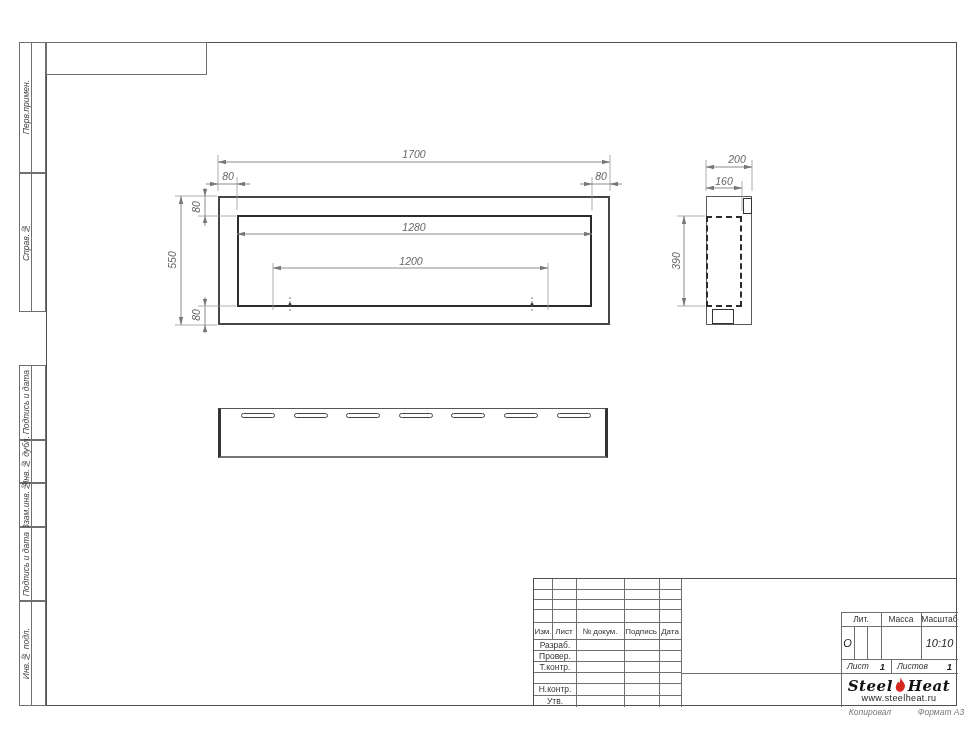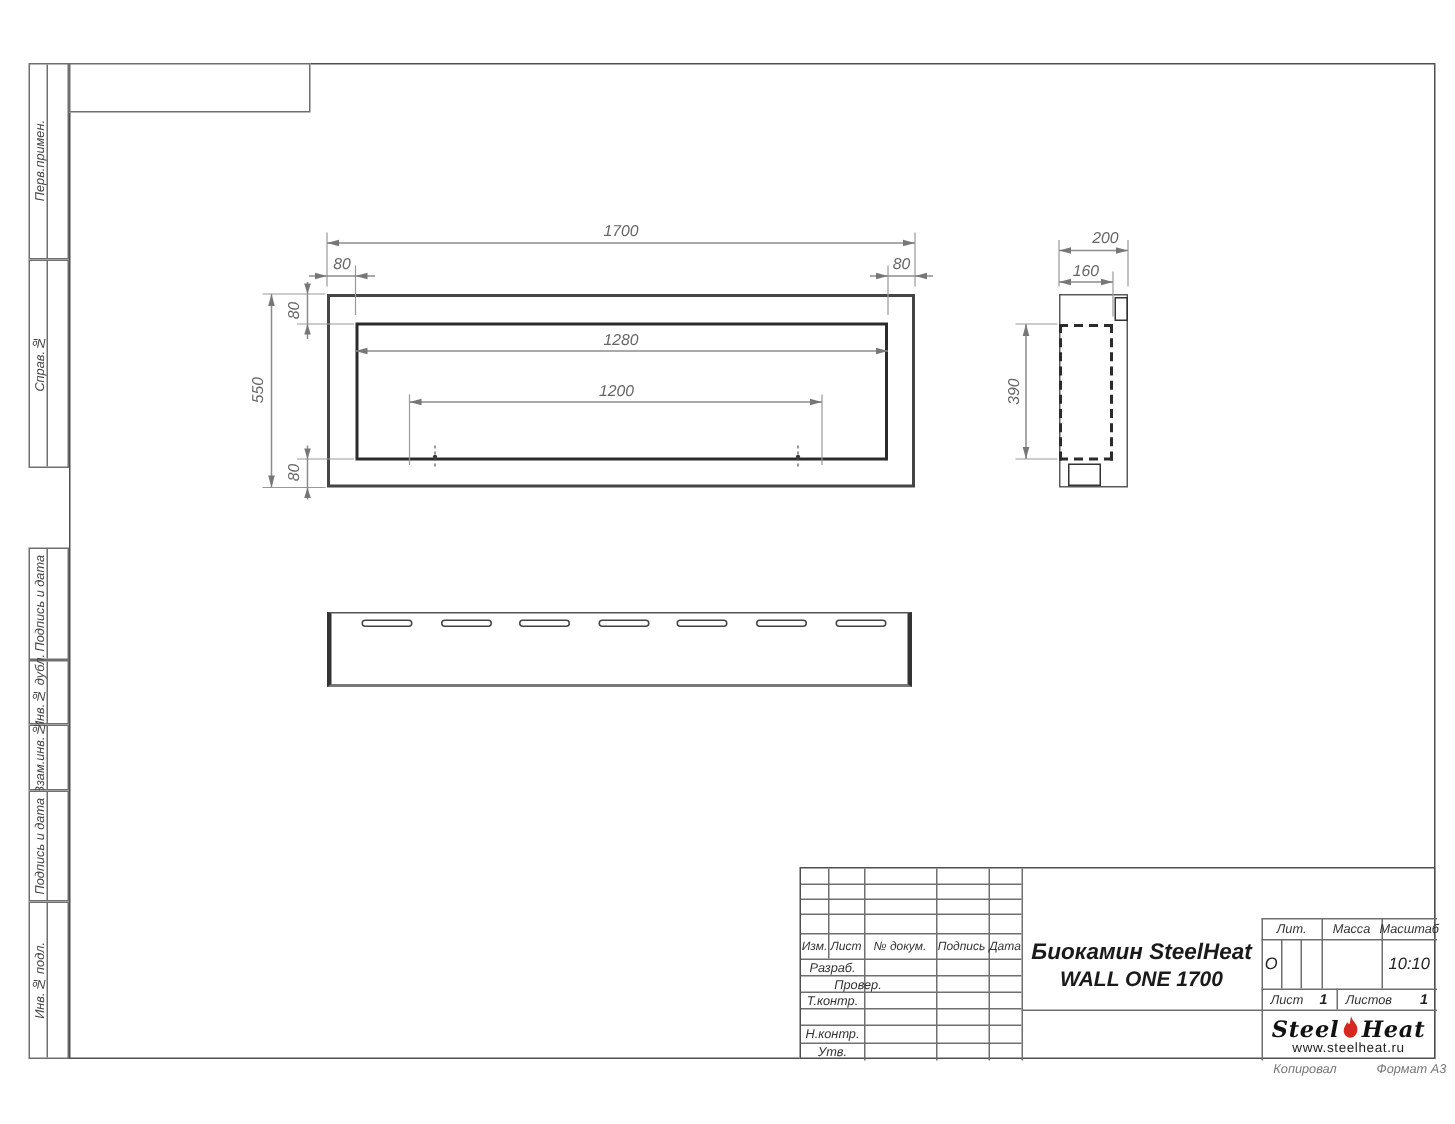--- a/index.html
+++ b/index.html
@@ -39,21 +39,21 @@
   .dim{position:absolute;font-style:italic;font-size:10.5px;color:#666;
        transform:translate(-50%,-50%);white-space:nowrap;}
   .dim.rot{transform:translate(-50%,-50%) rotate(-90deg);}
   svg.overlay{position:absolute;left:0;top:0;pointer-events:none;}
   
   .tb{position:absolute;left:533px;top:578px;width:424px;height:128px;
       border:1.6px solid #4f4f4f;box-sizing:border-box;background:#fff;}
   .tb-h,.tb-v{position:absolute;background:#6f6f6f;}
   .tb-h{height:1px;}
   .tb-v{width:1px;}
-  .tb-lab{position:absolute;font-style:italic;color:#333;font-size:8.5px;
+  .tb-lab{position:absolute;color:#333;font-size:8.5px;
       transform:translate(-50%,-50%);white-space:nowrap;}
   .tb-lab.small{font-size:8px;}
   .tb-val{font-style:italic;color:#222;}
   .tb-title{position:absolute;left:147px;top:0;width:160px;height:94px;display:flex;
       flex-direction:column;align-items:center;justify-content:flex-end;
       padding-bottom:13px;box-sizing:border-box;text-align:center;}
   .tb-title .l1{font-style:italic;font-weight:700;font-size:15px;color:#1a1a1a;}
   .tb-title .l2{font-style:italic;font-weight:700;font-size:14px;color:#1a1a1a;margin-top:1px;}
   .tb-flex{position:absolute;display:flex;align-items:center;justify-content:space-between;
       box-sizing:border-box;padding:0 6px;font-style:italic;font-size:8.5px;color:#333;}
@@ -233,29 +233,25 @@
     <div class="tb-v" style="left:387px;top:33px;height:47px;"></div>
     <div class="tb-v" style="left:357px;top:80px;height:14px;"></div>
 
     <span class="tb-lab small" style="left:9px;top:51.5px;text-align:right;">Изм.</span>
     <span class="tb-lab small" style="left:30px;top:51.5px;">Лист</span>
     <span class="tb-lab small" style="left:66px;top:51.5px;">№ докум.</span>
     <span class="tb-lab small" style="left:107px;top:51.5px;">Подпись</span>
     <span class="tb-lab small" style="left:136px;top:51.5px;text-align:center;">Дата</span>
 
     <span class="tb-lab" style="left:21px;top:65.5px;">Разраб.</span>
-    <span class="tb-lab" style="left:38px;top:76.5px;">Провер.</span>
+    <span class="tb-lab" style="left:21px;top:76.5px;">Провер.</span>
     <span class="tb-lab" style="left:21px;top:87.5px;">Т.контр.</span>
     <span class="tb-lab" style="left:21px;top:110px;">Н.контр.</span>
     <span class="tb-lab" style="left:21px;top:122px;">Утв.</span>
 
-    <div class="tb-title">
-      <div class="l1">Биокамин SteelHeat</div>
-      <div class="l2">WALL ONE 1700</div>
-    </div>
 
     <span class="tb-lab" style="left:327px;top:40px;">Лит.</span>
     <span class="tb-lab" style="left:367px;top:40px;">Масса</span>
     <span class="tb-lab" style="left:405.5px;top:40px;">Масштаб</span>
     <span class="tb-lab tb-val" style="left:313.5px;top:63.5px;font-size:11px;">О</span>
     <span class="tb-lab tb-val" style="left:405.5px;top:63.5px;font-size:11px;">10:10</span>
 
     <div class="tb-flex" style="left:307px;top:80px;width:50px;height:14px;">
       <span>Лист</span>
       <span class="num">1</span>

